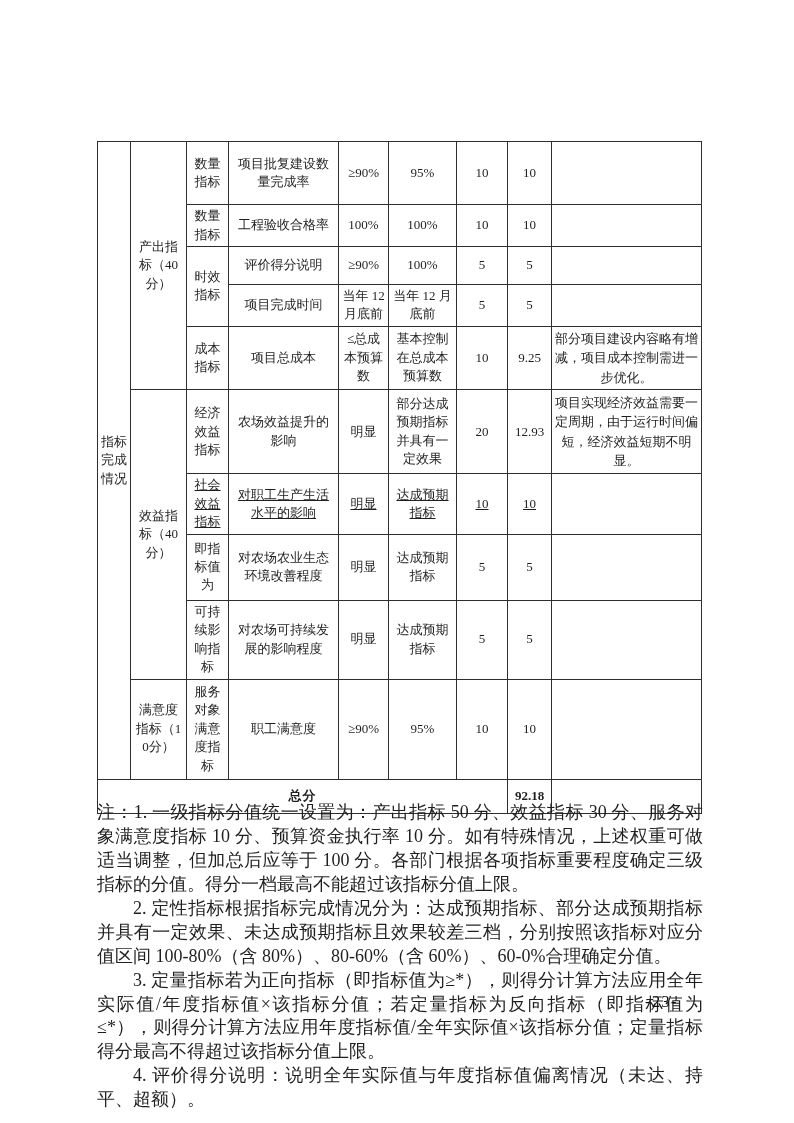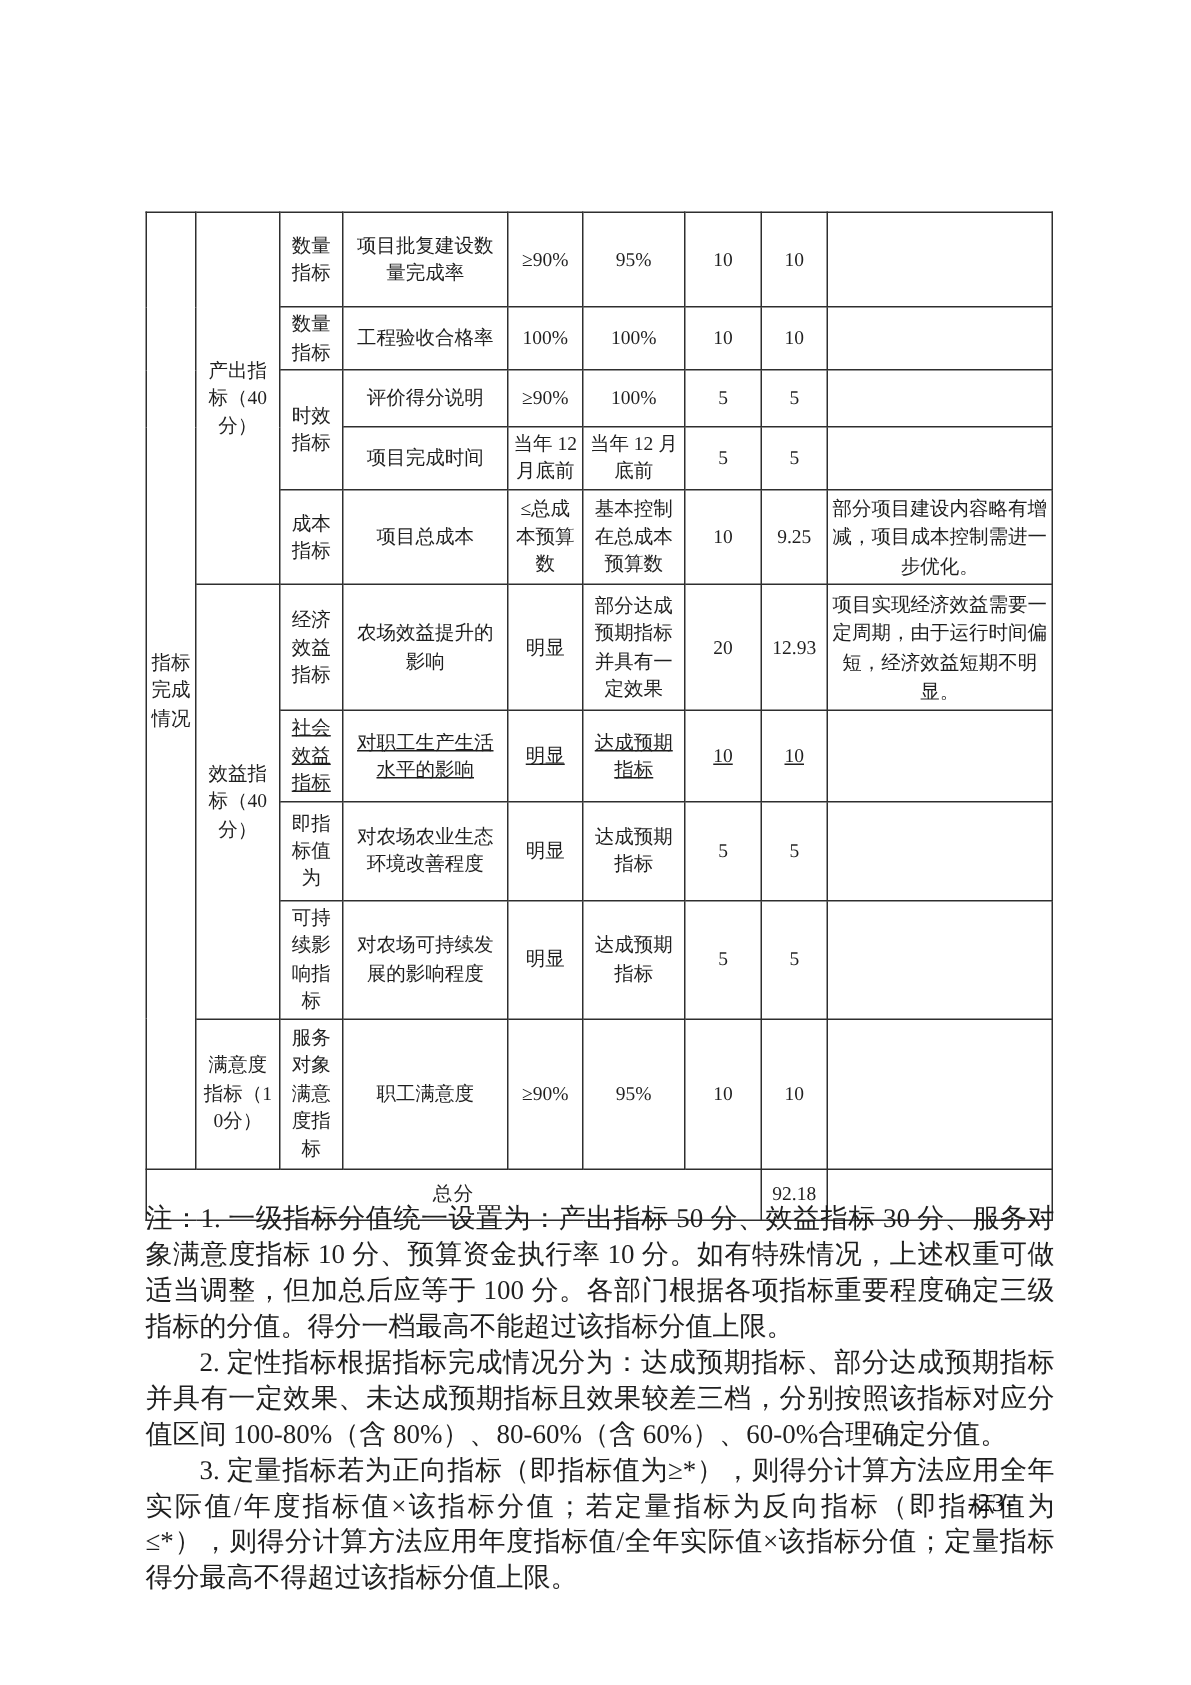--- a/index.html
+++ b/index.html
@@ -51,21 +51,21 @@
   tr.r1  { height: 63px; }
   tr.r2  { height: 42px; }
   tr.r3  { height: 38px; }
   tr.r4  { height: 40px; margin-top: 36px; }
   tr.r5  { height: 62px; }
   tr.r6  { height: 84px; }
   tr.r7  { height: 58px; text-decoration: underline; }
   tr.r8  { height: 66px; }
   tr.r9  { height: 68px; }
   tr.r10 { height: 100px; }
-  tr.r11 { height: 34px; }
+  tr.r11 { height: 34px; font-weight: bold; }
 
   
   .notes {
     position: absolute;
     left: 97px;
     top: 801px;
     width: 606px;
     font-size: 18px;
     line-height: 1.33;
     text-align: justify;
@@ -199,17 +199,18 @@
         <td class="score bb">92.18</td>
         <td class="comment br bb"></td>
       </tr>
     </tbody>
   </table>
 
   <div class="notes">
     <p>注：1. 一级指标分值统一设置为：产出指标 50 分、效益指标 30 分、服务对象满意度指标 10 分、预算资金执行率 10 分。如有特殊情况，上述权重可做适当调整，但加总后应等于 100 分。各部门根据各项指标重要程度确定三级指标的分值。得分一档最高不能超过该指标分值上限。</p>
     <p class="indent">2. 定性指标根据指标完成情况分为：达成预期指标、部分达成预期指标并具有一定效果、未达成预期指标且效果较差三档，分别按照该指标对应分值区间 100-80%（含 80%）、80-60%（含 60%）、60-0%合理确定分值。</p>
     <p class="indent">3. 定量指标若为正向指标（即指标值为≥*），则得分计算方法应用全年实际值/年度指标值×该指标分值；若定量指标为反向指标（即指标值为≤*），则得分计算方法应用年度指标值/全年实际值×该指标分值；定量指标得分最高不得超过该指标分值上限。</p>
+    <p class="indent">4. 评价得分说明：说明全年实际值与年度指标值偏离情况（未达、持平、超额）。</p>
   </div>
 
   <div class="page-number">-23-</div>
 
 </div>
 
 </body></html>

